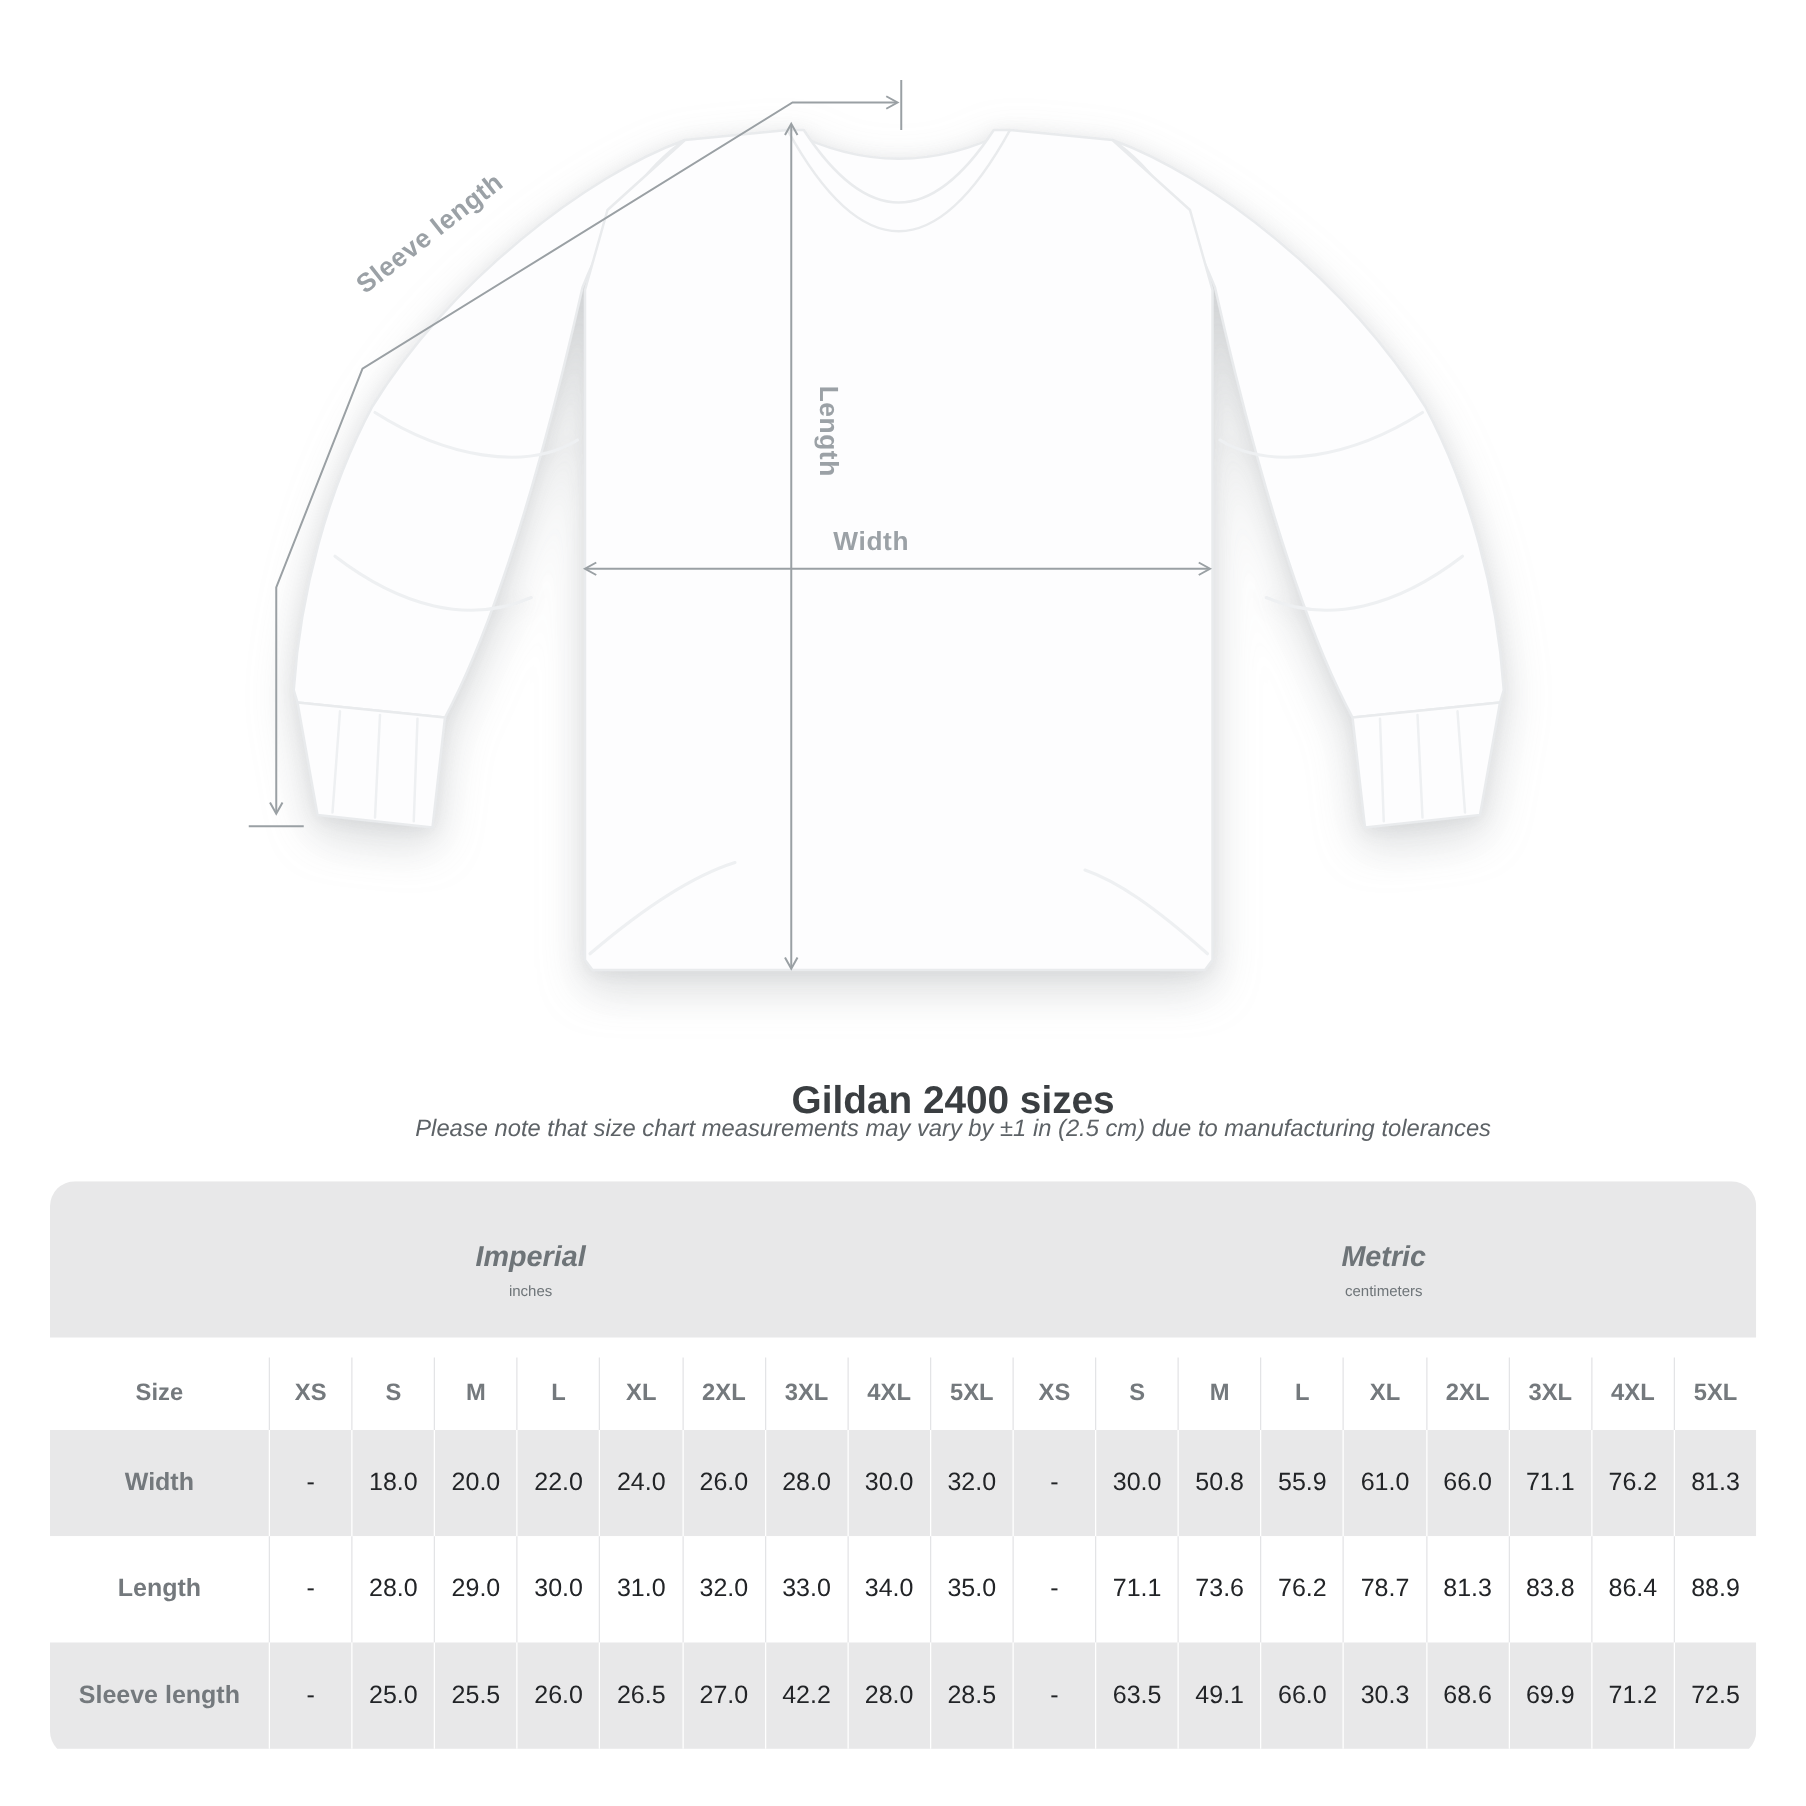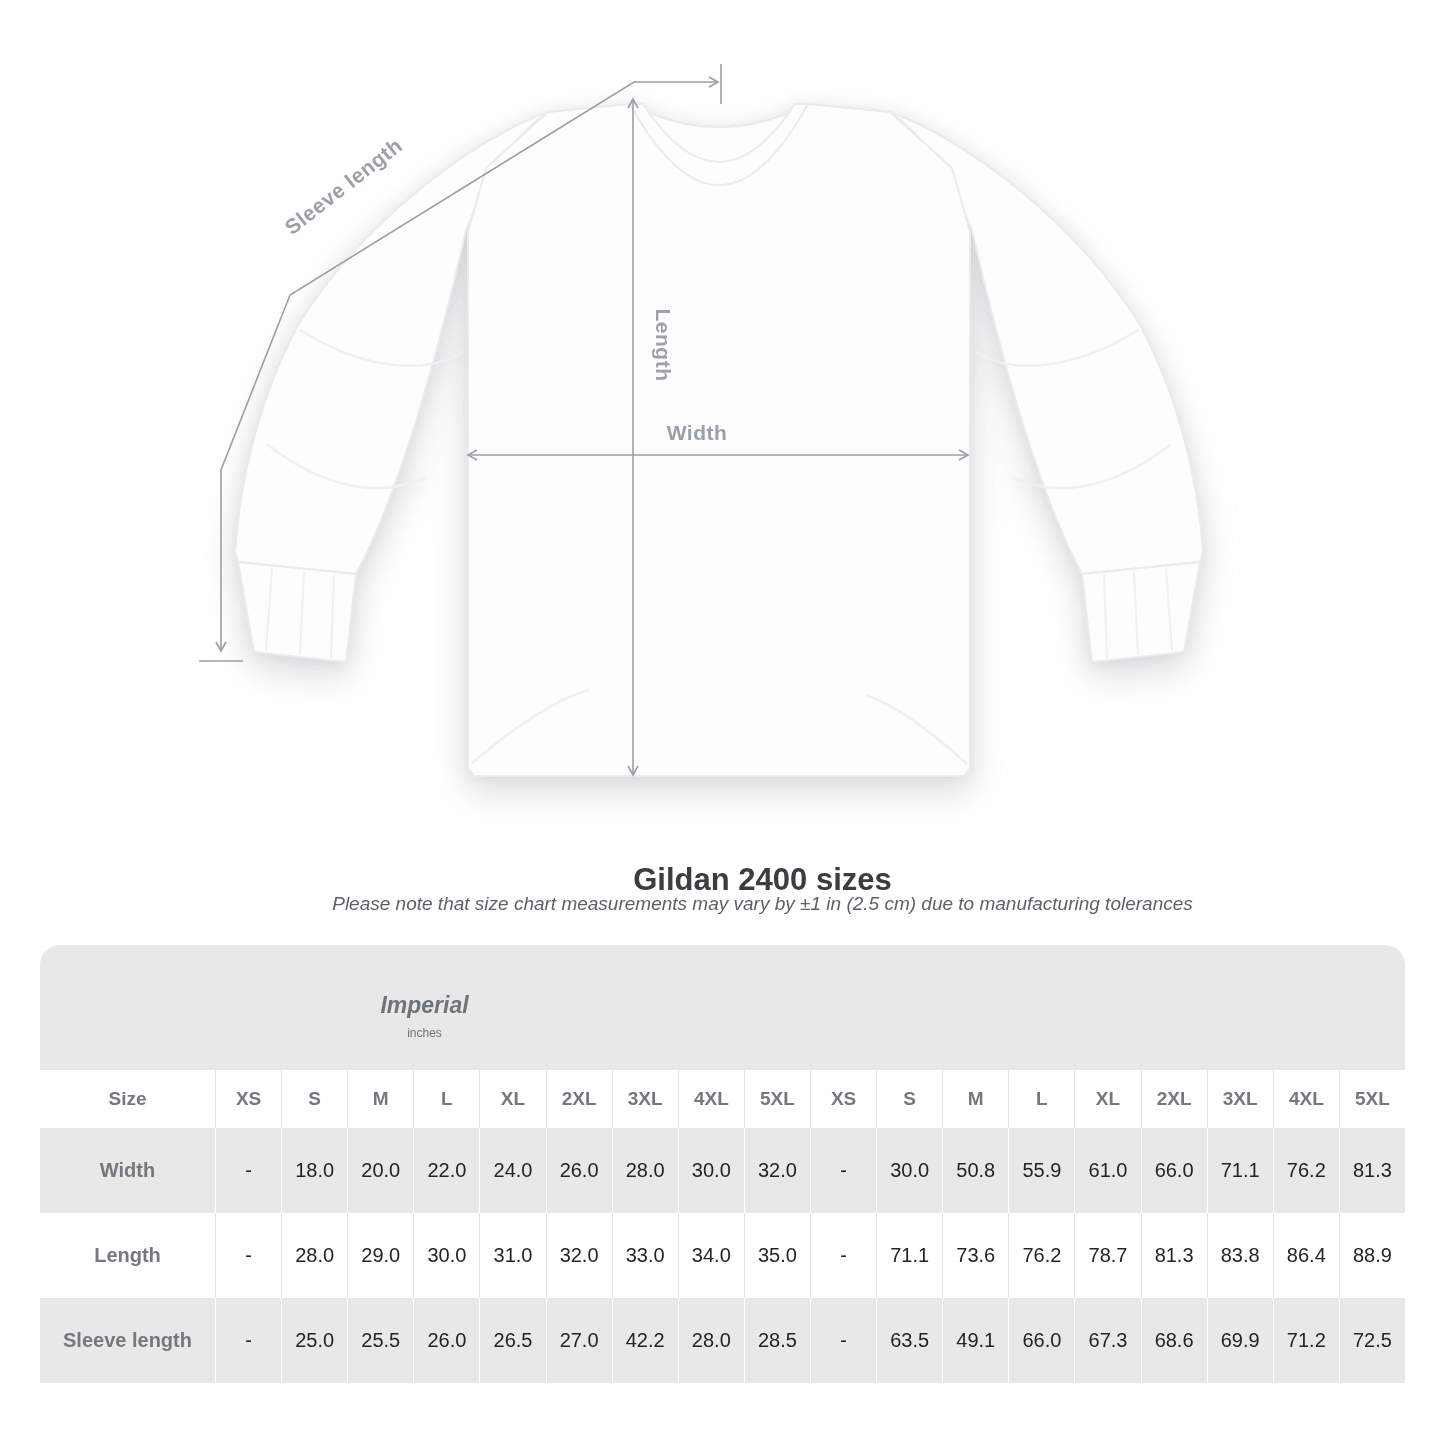--- a/index.html
+++ b/index.html
@@ -26,21 +26,21 @@
   .size-table{position:absolute;left:40px;top:945px;width:1365px;height:460px;
     border-radius:20px;overflow:hidden;background:#ffffff;}
   .band{display:grid;grid-template-columns:769px 596px;height:125px;background:#e8e8e9;}
   .band-half{display:flex;flex-direction:column;align-items:center;justify-content:center;gap:7px;padding-top:16px;}
   .band-name{font-size:23px;font-weight:bold;font-style:italic;color:#6e7478;}
   .band-unit{font-size:12px;color:#6e7478;}
 
   .row{display:grid;grid-template-columns:175px repeat(18,1fr);align-items:stretch;}
   .row .cell{display:flex;align-items:center;justify-content:center;}
   .row .cell:nth-child(n+2){border-left:1px solid var(--sep);}
-  .header-row{height:58px;background:#ffffff;--sep:#e3e4e6;}
+  .header-row{height:58px;background:#ffffff;margin-top:16px;--sep:#e3e4e6;}
   .data-row{height:85px;}
   .data-row.white{background:#ffffff;--sep:#e3e4e6;}
   .data-row.gray{background:#e8e8e9;--sep:#ffffff;}
 
   .cell.head{font-size:19px;font-weight:bold;color:#74797d;}
   .cell.rowlabel{font-size:20px;font-weight:bold;color:#74797d;text-align:center;}
   .cell.val{font-size:20px;color:#222427;}
 </style>
 </head>
 <body>
@@ -97,20 +97,24 @@
 
   <h1 class="page-title">Gildan 2400 sizes</h1>
   <p class="page-note">Please note that size chart measurements may vary by ±1 in (2.5 cm) due to manufacturing tolerances</p>
 
   <div class="size-table">
 
     <div class="band">
       <div class="band-half">
         <div class="band-name">Imperial</div>
         <div class="band-unit">inches</div>
+      </div>
+      <div class="band-half">
+        <div class="band-name">Metric</div>
+        <div class="band-unit">centimeters</div>
       </div>
     </div>
 
     <div class="row header-row">
       <div class="cell head">Size</div>
       <div class="cell head">XS</div>
       <div class="cell head">S</div>
       <div class="cell head">M</div>
       <div class="cell head">L</div>
       <div class="cell head">XL</div>
@@ -181,21 +185,21 @@
       <div class="cell val">26.0</div>
       <div class="cell val">26.5</div>
       <div class="cell val">27.0</div>
       <div class="cell val">42.2</div>
       <div class="cell val">28.0</div>
       <div class="cell val">28.5</div>
       <div class="cell val">-</div>
       <div class="cell val">63.5</div>
       <div class="cell val">49.1</div>
       <div class="cell val">66.0</div>
-      <div class="cell val">67.3</div>
+      <div class="cell val">30.3</div>
       <div class="cell val">68.6</div>
       <div class="cell val">69.9</div>
       <div class="cell val">71.2</div>
       <div class="cell val">72.5</div>
     </div>
 
   </div>
 </div>
 
 </body></html>

